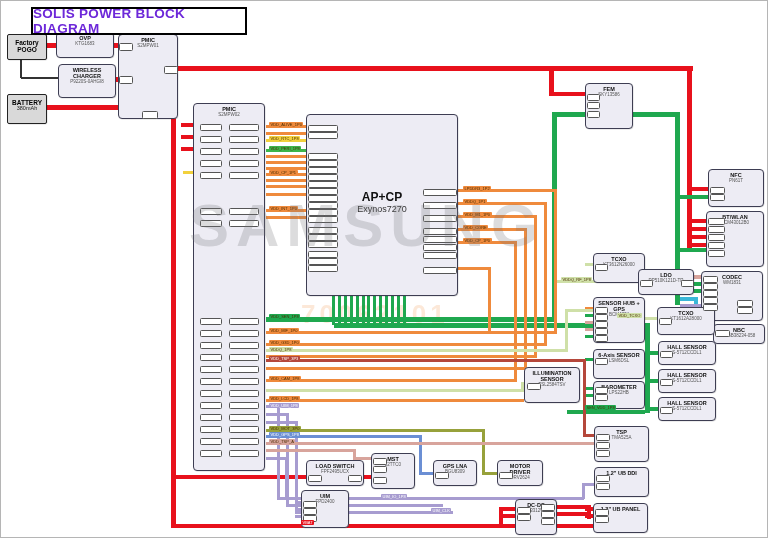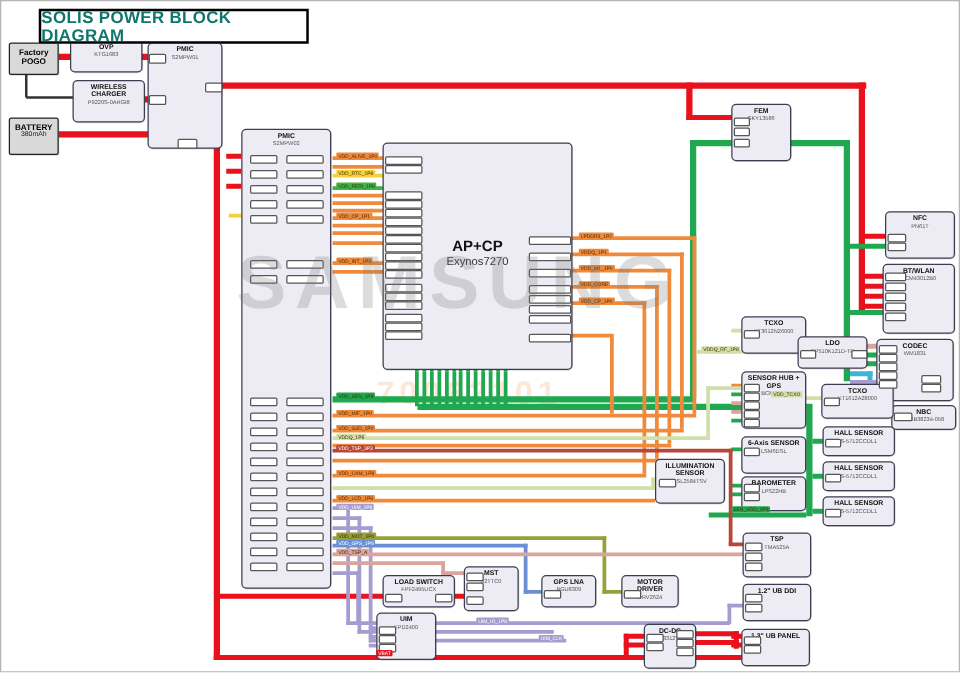--- a/index.html
+++ b/index.html
@@ -13,21 +13,21 @@
   .blk.gray{background:#d9d9d9;border:1.2px solid #222;border-radius:2px;}
   .blk.gray .t{font-size:6.5px;line-height:7px;margin-top:4px;color:#000;}
   .blk.gray .p{font-size:5.5px;color:#222;}
   .blk.big .t{font-size:12px;line-height:13px;margin-top:76px;}
   .blk.big .p{font-size:9px;line-height:10px;color:#333;}
   .port{position:absolute;background:#fff;border:0.8px solid #555;border-radius:1.5px;z-index:3;}
   .chip{position:absolute;z-index:4;height:5px;line-height:5px;font-size:4px;padding:0 1.5px;
         border-radius:1px;color:#4a2c00;white-space:nowrap;font-family:"Liberation Sans",sans-serif;}
   #title-box{position:absolute;left:30px;top:6px;width:212px;height:24px;background:#fff;
              border:2px solid #000;z-index:6;display:flex;align-items:center;justify-content:center;
-             font-weight:bold;font-size:13.5px;letter-spacing:0.3px;color:#0f766e;}
+             font-weight:bold;font-size:13.5px;letter-spacing:0.3px;color:#6d28d9;}
   #wm{position:absolute;left:188px;top:190px;z-index:5;font-weight:bold;font-size:60px;
       letter-spacing:7px;color:rgba(120,120,125,0.26);pointer-events:none;}
   #wm2{position:absolute;left:300px;top:298px;z-index:0;font-weight:bold;font-size:26px;
       letter-spacing:4px;color:rgba(238,130,40,0.18);pointer-events:none;}
   .ant{position:absolute;background:#333;z-index:1;}
 </style>
 </head>
 <body>
 
 <div id="stage">

